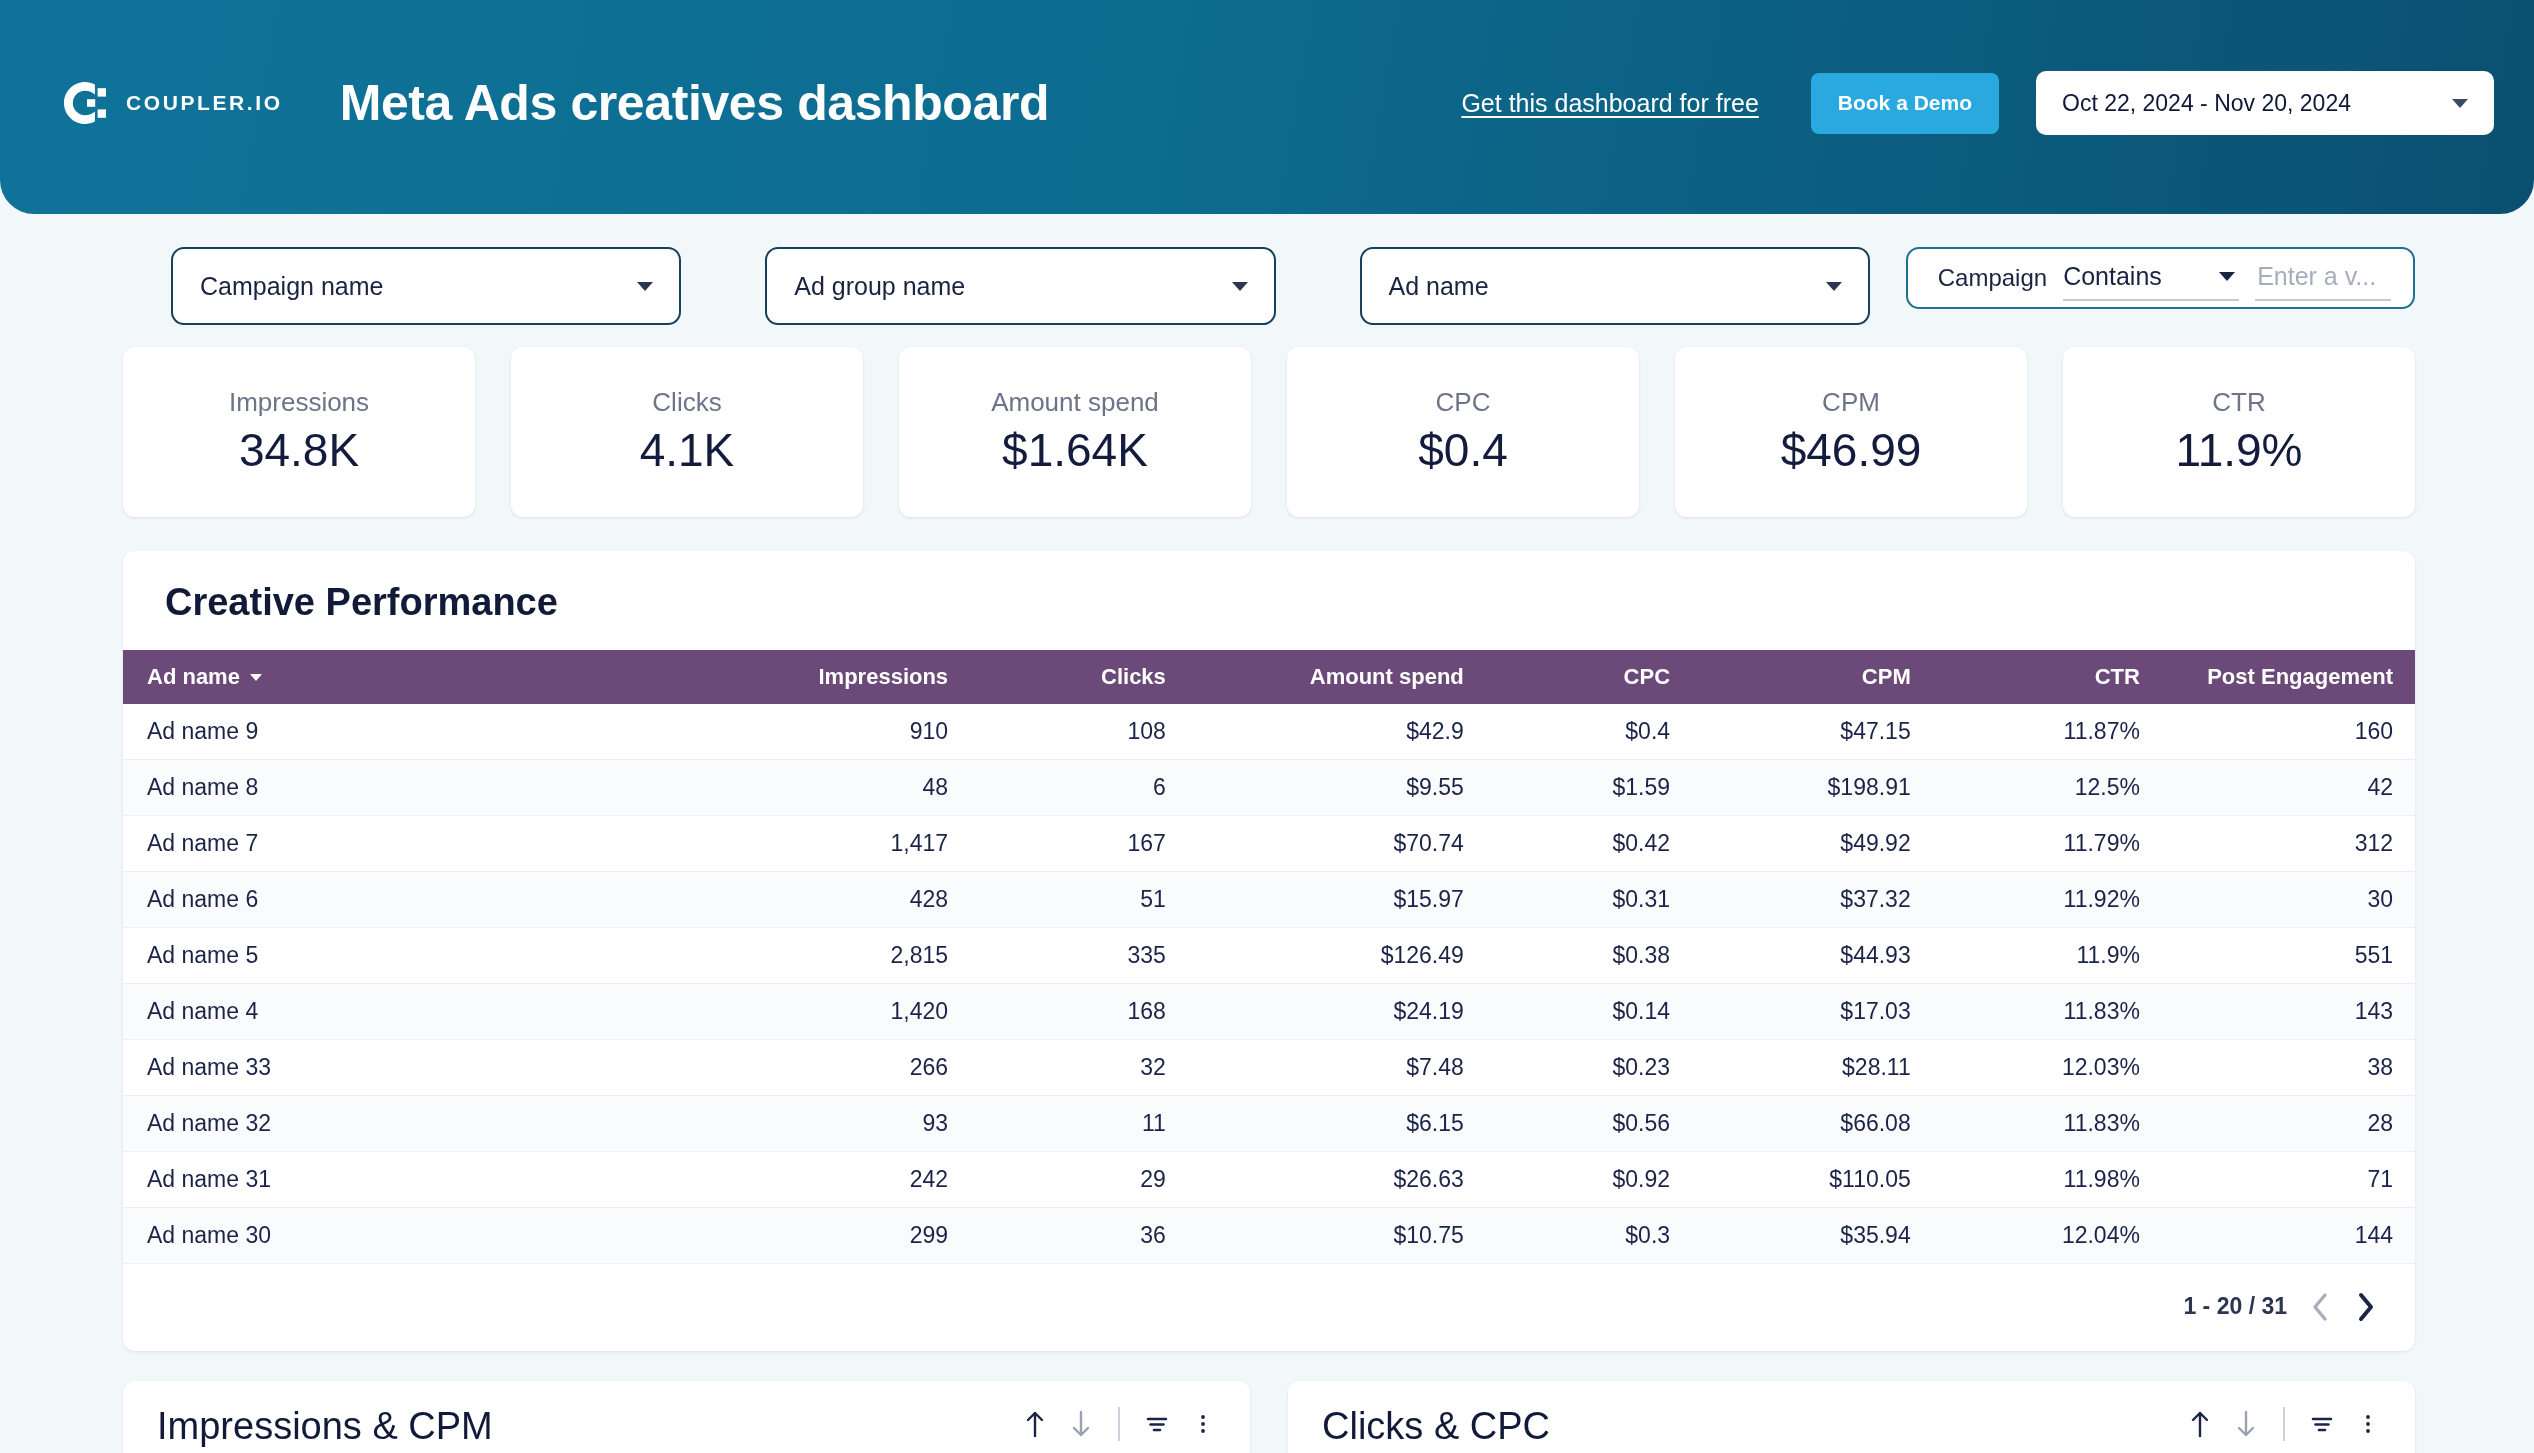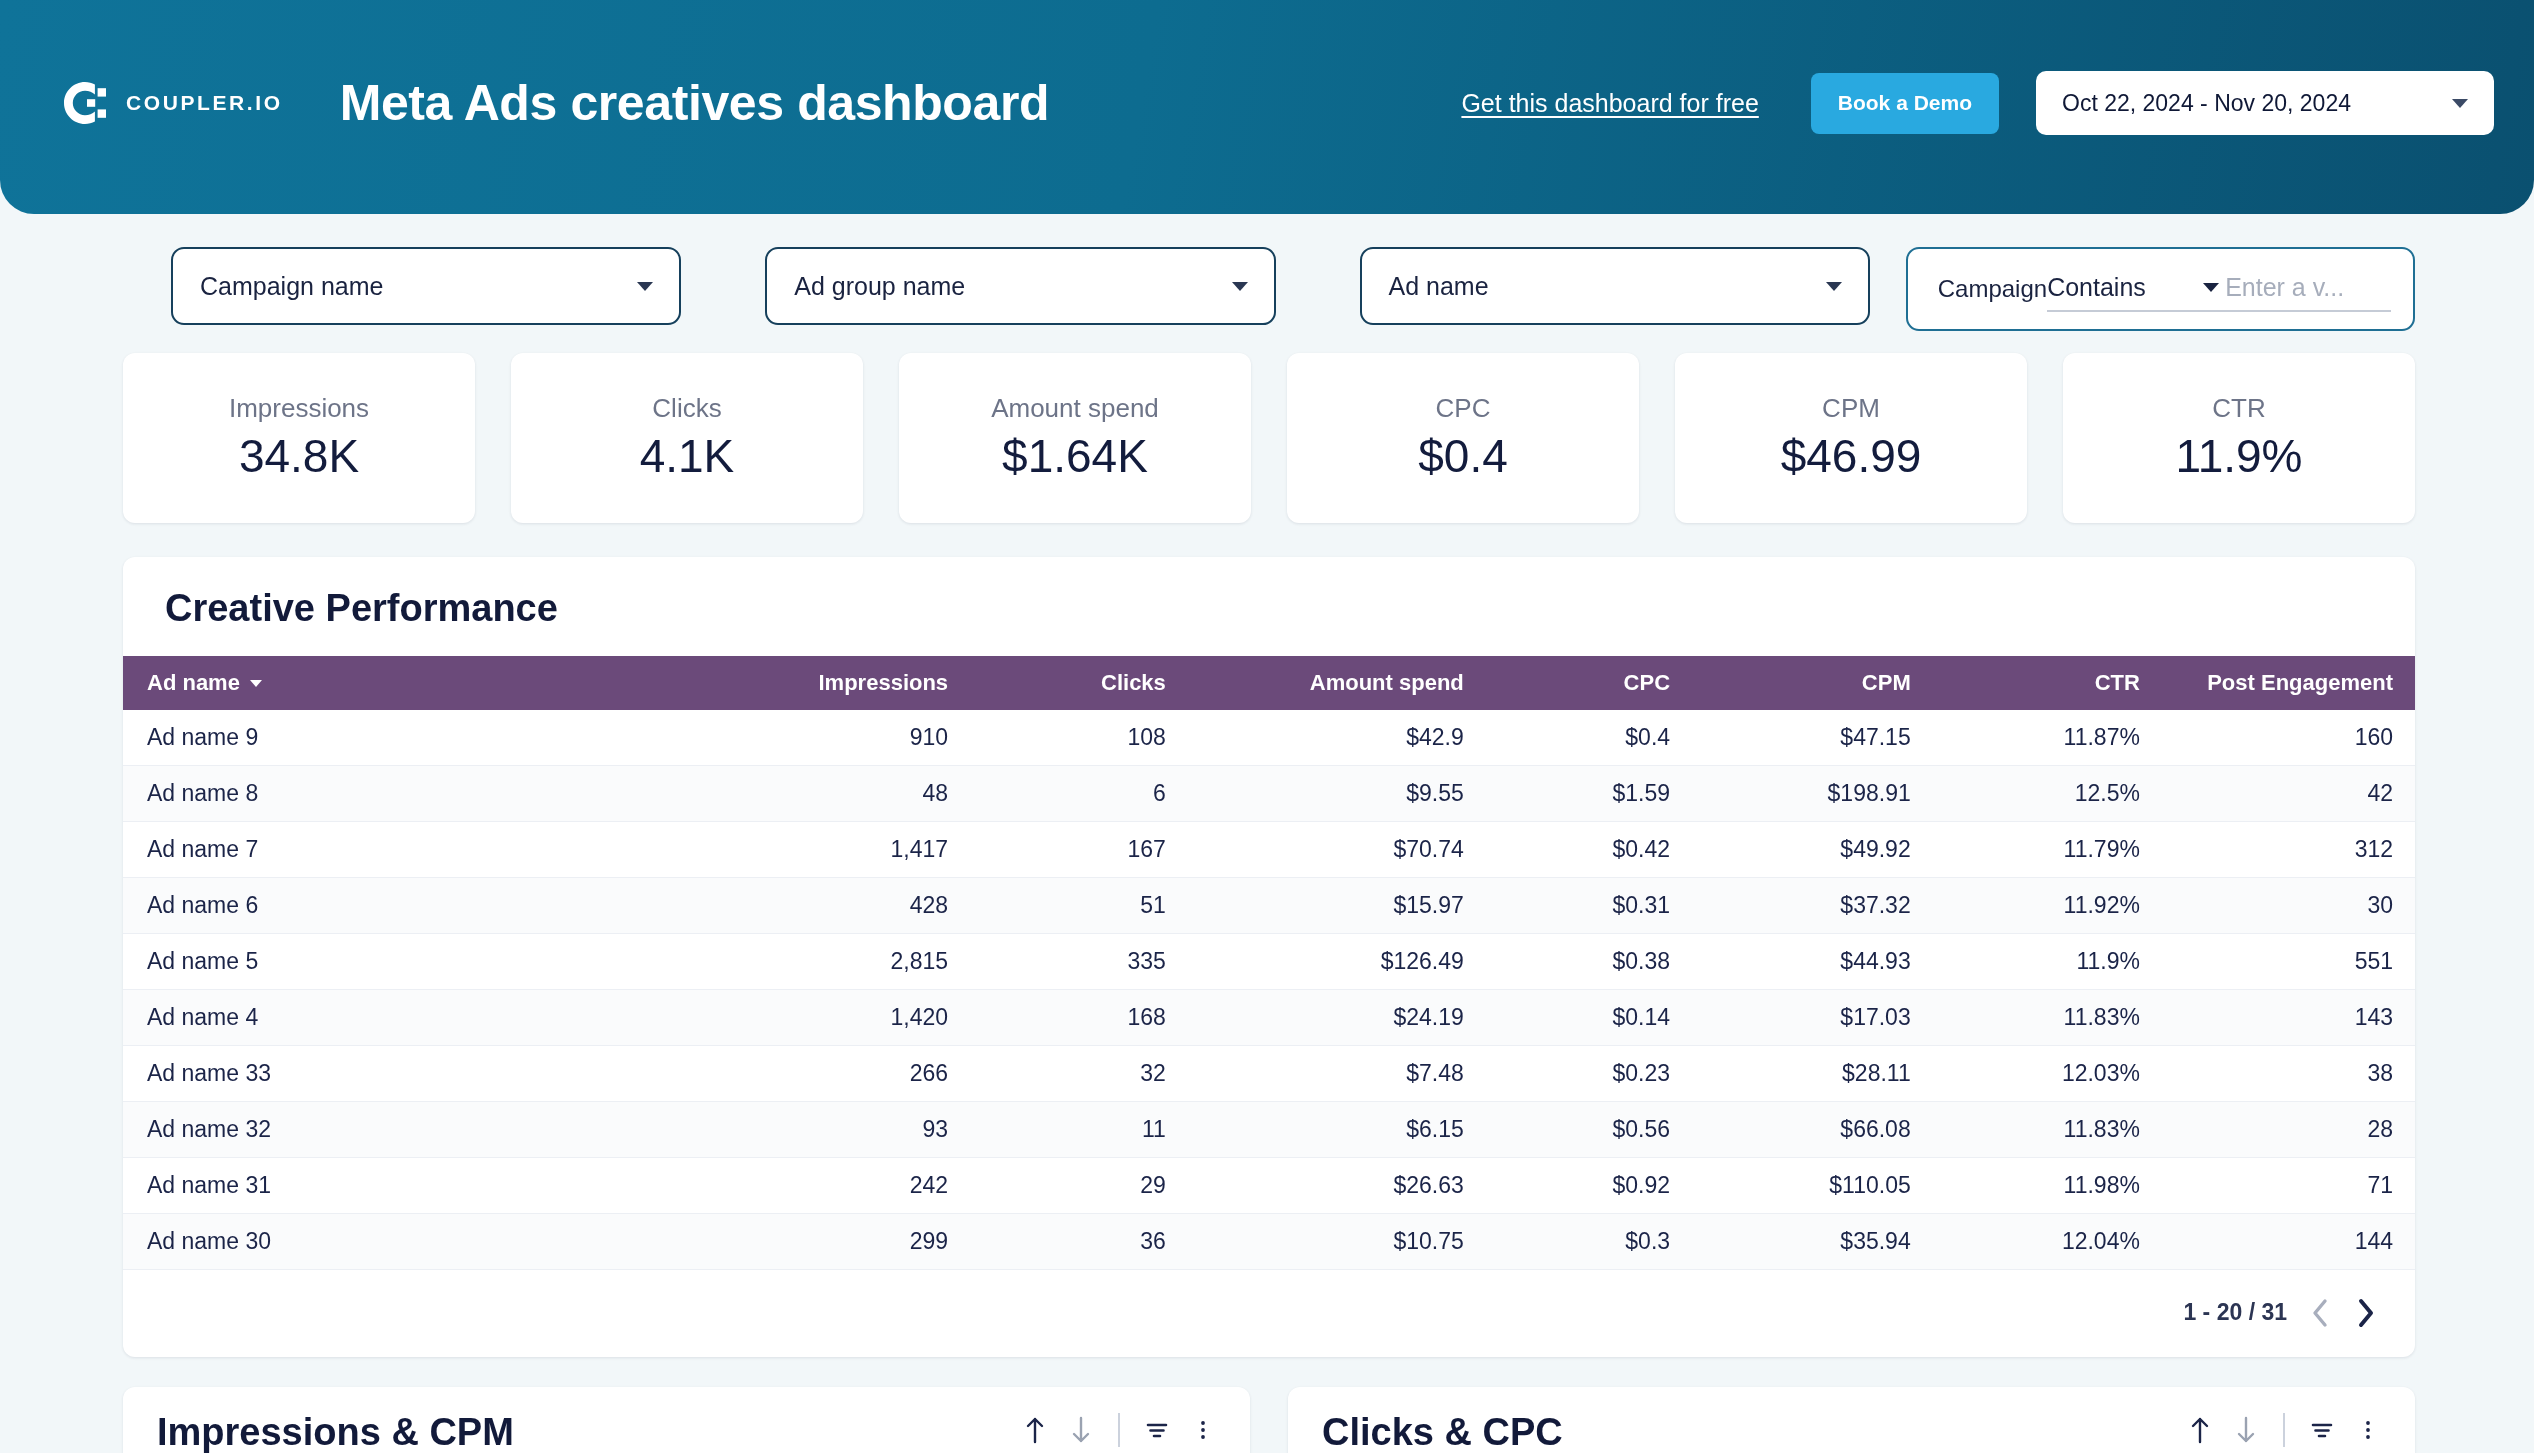--- a/index.html
+++ b/index.html
@@ -110,28 +110,28 @@
   }
   .sel-caret {
     margin-left: auto;
     width: 0; height: 0;
     border-left: 8px solid transparent;
     border-right: 8px solid transparent;
     border-top: 9px solid #2a3752;
   }
   .filter-adv {
     flex: 1 1 0;
-    height: 84px;
+    height: 62px;
     background: #ffffff;
     border: 2.5px solid #1f6f94;
     border-radius: 13px;
     display: flex;
     align-items: center;
     padding: 0 22px 0 30px;
-    gap: 0;
+    gap: 16px;
   }
   .fa-label { font-size: 24px; color: #1a2340; white-space: nowrap; }
   .fa-select {
     display: flex; align-items: center;
     border-bottom: 2px solid #c5cbd6;
     padding: 6px 4px 8px 0;
     min-width: 176px;
     position: relative;
   }
   .fa-select span { font-size: 25px; color: #1a2340; }
@@ -242,21 +242,21 @@
     position: relative;
     overflow: hidden;
   }
   .chart-head {
     display: flex;
     align-items: flex-end;
     padding: 26px 34px 0 34px;
   }
   .chart-title {
     font-size: 38px;
-    font-weight: 700;
+    font-weight: 400;
     color: #121a3a;
     line-height: 1;
   }
   .chart-tools {
     margin-left: auto;
     display: flex;
     align-items: center;
     gap: 20px;
     padding-bottom: 4px;
   }

